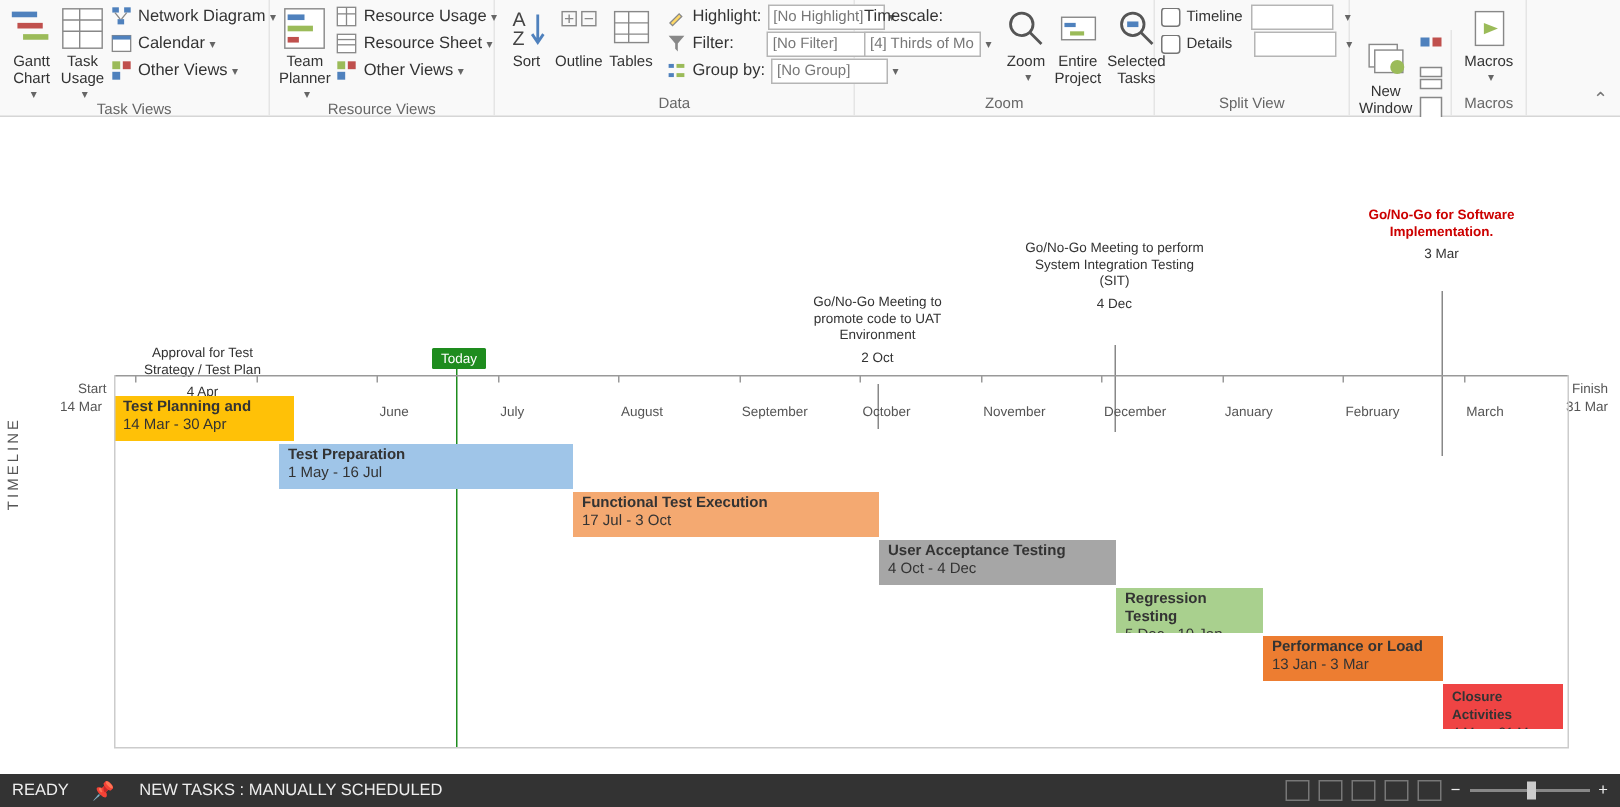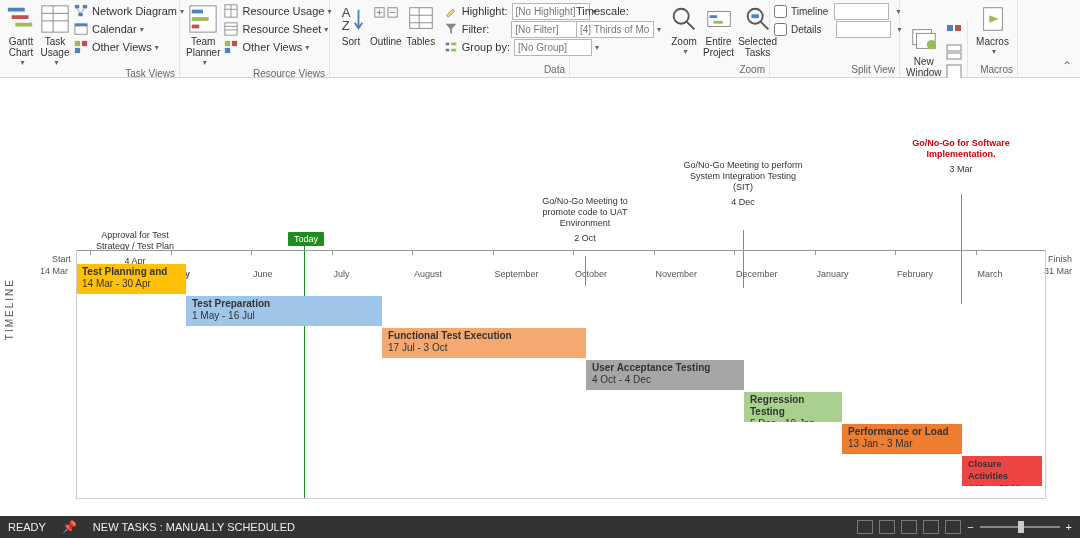--- a/index.html
+++ b/index.html
@@ -2,21 +2,21 @@
 <html><head>
 <meta charset="utf-8">
 <style>
 * { box-sizing: border-box; margin: 0; padding: 0; font-family: "Segoe UI", Tahoma, sans-serif; }
 body { width: 1080px; height: 538px; background: #fff; overflow: hidden; position: relative; font-size: 11px; color: #333; }
 
 
 .ribbon { height: 78px; border-bottom: 1px solid #d6d6d6; display: flex; background: #f9f9f9; }
 .group { display: flex; flex-direction: column; border-right: 1px solid #e5e5e5; padding: 2px 4px 0 4px; position: relative; }
 .group-body { flex: 1; display: flex; align-items: flex-start; }
-.group-label { text-align: right; font-size: 10px; color: #666; padding: 1px 0 2px 0; }
+.group-label { text-align: center; font-size: 10px; color: #666; padding: 1px 0 2px 0; }
 .big-btn { display: flex; flex-direction: column; align-items: center; justify-content: flex-start; width: 42px; padding: 2px 2px 0 2px; cursor: pointer; }
 .big-btn .ico { width: 30px; height: 30px; margin-bottom: 2px; }
 .big-btn .lbl { font-size: 10px; text-align: center; line-height: 11px; }
 .small-row { display: flex; align-items: center; height: 18px; padding: 0 2px; cursor: pointer; white-space: nowrap; }
 .small-row .ico { width: 14px; height: 14px; margin-right: 4px; }
 .drop-arrow { font-size: 8px; color: #666; margin-left: 3px; }
 .stack { display: flex; flex-direction: column; justify-content: flex-start; }
 .thin-input { border: 1px solid #b5b5b5; background: #fff; height: 17px; font-size: 10px; padding: 0 3px; color: #777; width: 78px; }
 .check { display: flex; align-items: center; height: 18px; font-size: 10px; }
 .check input { margin-right: 4px; }
@@ -379,21 +379,21 @@
         <div class="tick" style="left: 658px;"></div>
         <div class="mlabel" style="left: 660px;">December</div>
         <div class="tick" style="left: 738.5px;"></div>
         <div class="mlabel" style="left: 740.5px;">January</div>
         <div class="tick" style="left: 819px;"></div>
         <div class="mlabel" style="left: 821px;">February</div>
         <div class="tick" style="left: 899.5px;"></div>
         <div class="mlabel" style="left: 901.5px;">March</div>
       </div>
 
-    <div class="task-bar" style="left:46px; top:178px; width:110px; background:#ffc107;">
+    <div class="task-bar" style="left:46px; top:178px; width:120px; background:#ffc107;">
       <span class="t-title">Test Planning and</span>
       <span class="t-dates">14 Mar - 30 Apr</span>
     </div>
     <div class="task-bar" style="left:156px; top:210px; width:196px; background:#9fc5e8;">
       <span class="t-title">Test Preparation</span>
       <span class="t-dates">1 May - 16 Jul</span>
     </div>
     <div class="task-bar" style="left:352px; top:242px; width:204px; background:#f4a971;">
       <span class="t-title">Functional Test Execution</span>
       <span class="t-dates">17 Jul - 3 Oct</span>

